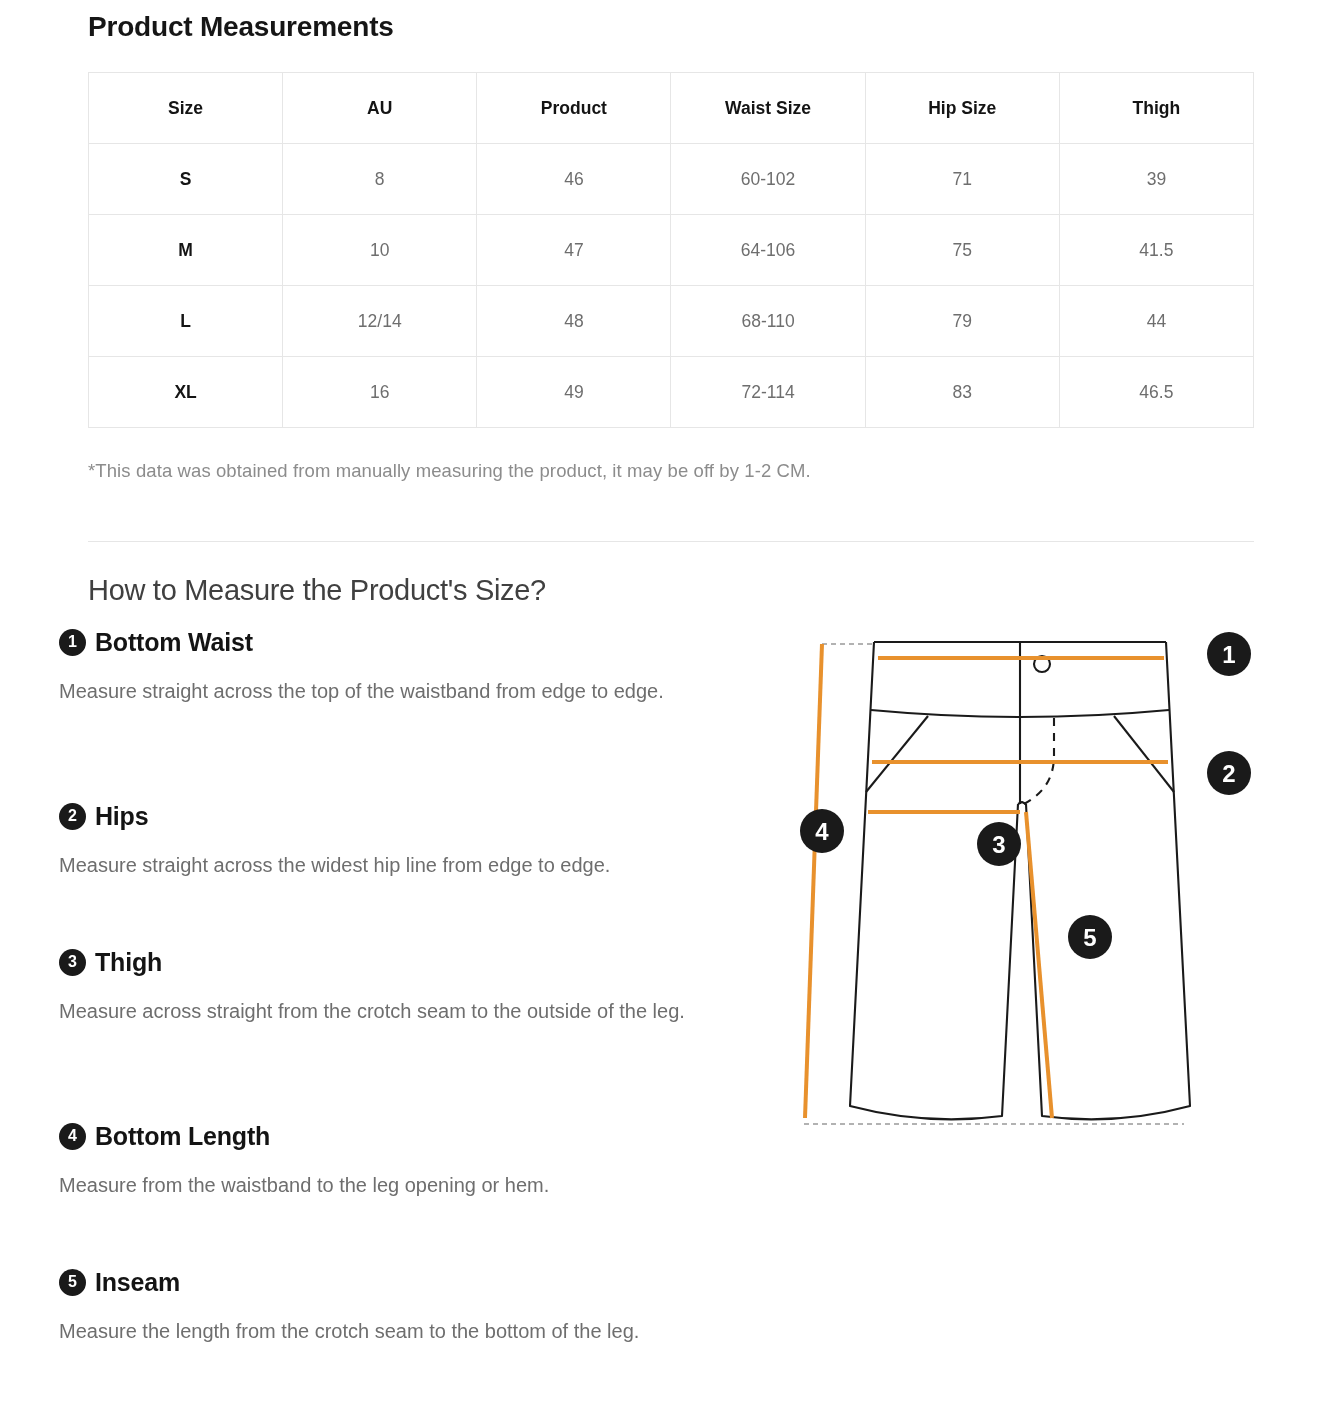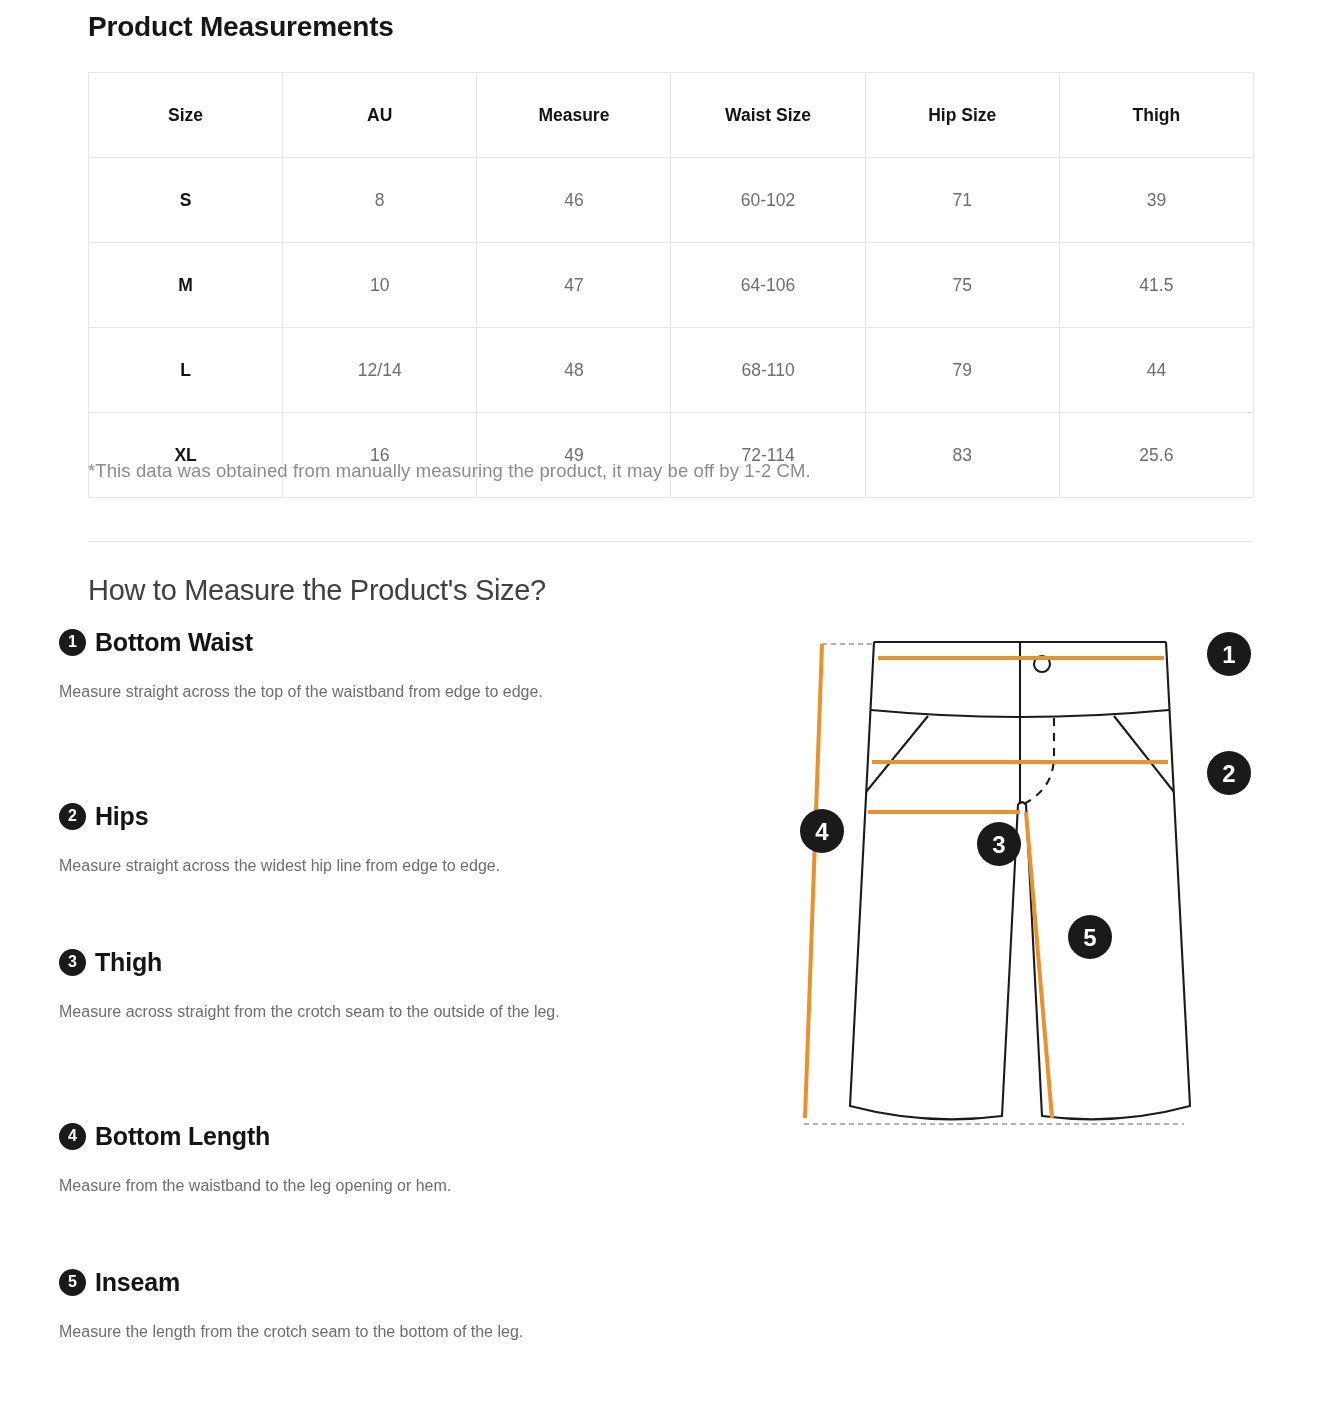--- a/index.html
+++ b/index.html
@@ -39,21 +39,21 @@
     position: absolute;
     left: 88px;
     top: 72px;
     width: 1166px;
     border-collapse: collapse;
     table-layout: fixed;
   }
   .size-table th,
   .size-table td {
     border: 1px solid #e6e6e6;
-    height: 85px;
+    height: 71px;
     text-align: center;
     vertical-align: middle;
     font-size: 17.5px;
     font-weight: normal;
     color: #6e6e6e;
     padding: 0;
   }
   .size-table thead th {
     font-weight: bold;
     color: #141414;
@@ -122,21 +122,21 @@
     line-height: 1;
   }
   .step-label {
     font-size: 25px;
     font-weight: bold;
     color: #141414;
     letter-spacing: -0.2px;
   }
   .step-desc {
     margin-top: 17px;
-    font-size: 16px;
+    font-size: 20px;
     line-height: 29px;
     color: #6e6e6e;
     max-width: 690px;
   }
   .step-1 { position: absolute; left: 0; top: 0; }
   .step-2 { position: absolute; left: 0; top: 174px; }
   .step-3 { position: absolute; left: 0; top: 320px; }
   .step-4 { position: absolute; left: 0; top: 494px; }
   .step-5 { position: absolute; left: 0; top: 640px; }
 
@@ -155,21 +155,21 @@
 
 <div class="page">
 
   <div class="pm-title">Product Measurements</div>
 
   <table class="size-table">
     <thead>
       <tr>
         <th>Size</th>
         <th>AU</th>
-        <th>Measure</th>
+        <th>Product</th>
         <th>Waist Size</th>
         <th>Hip Size</th>
         <th>Thigh</th>
       </tr>
     </thead>
     <tbody>
       <tr>
         <td class="size-cell">S</td>
         <td>8</td>
         <td>46</td>
@@ -192,21 +192,21 @@
         <td>68-110</td>
         <td>79</td>
         <td>44</td>
       </tr>
       <tr>
         <td class="size-cell">XL</td>
         <td>16</td>
         <td>49</td>
         <td>72-114</td>
         <td>83</td>
-        <td>25.6</td>
+        <td>46.5</td>
       </tr>
     </tbody>
   </table>
 
   <div class="pm-note">*This data was obtained from manually measuring the product, it may be off by 1-2 CM.</div>
 
   <div class="divider"></div>
 
   <div class="htm-title">How to Measure the Product's Size?</div>
 

